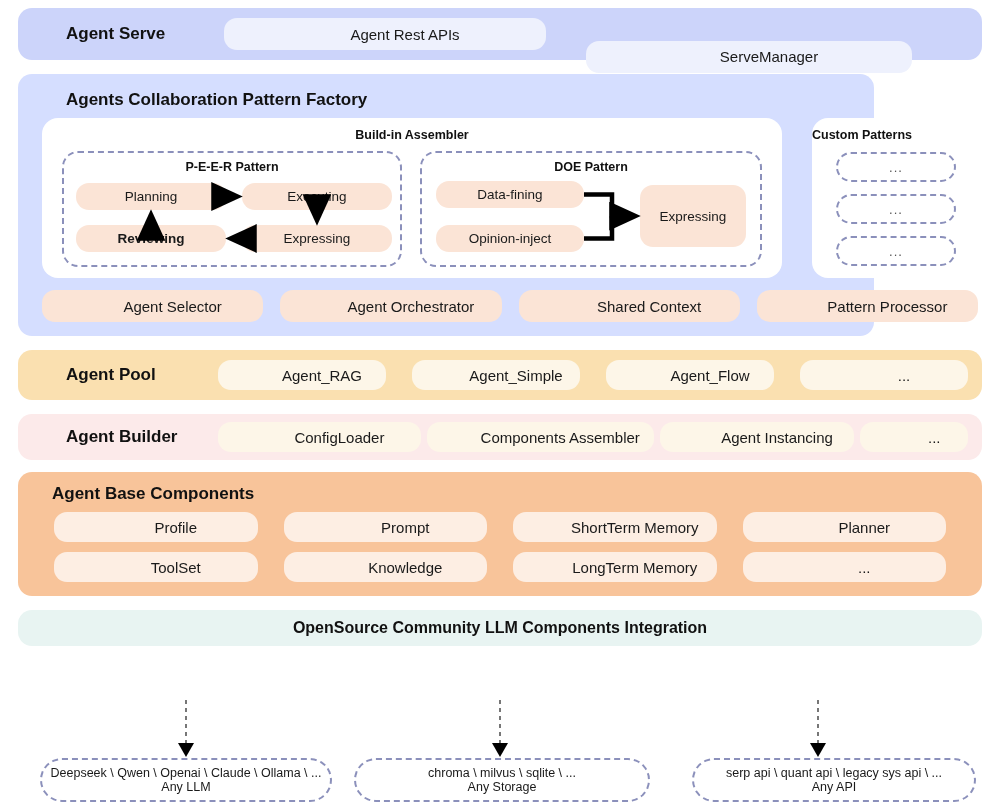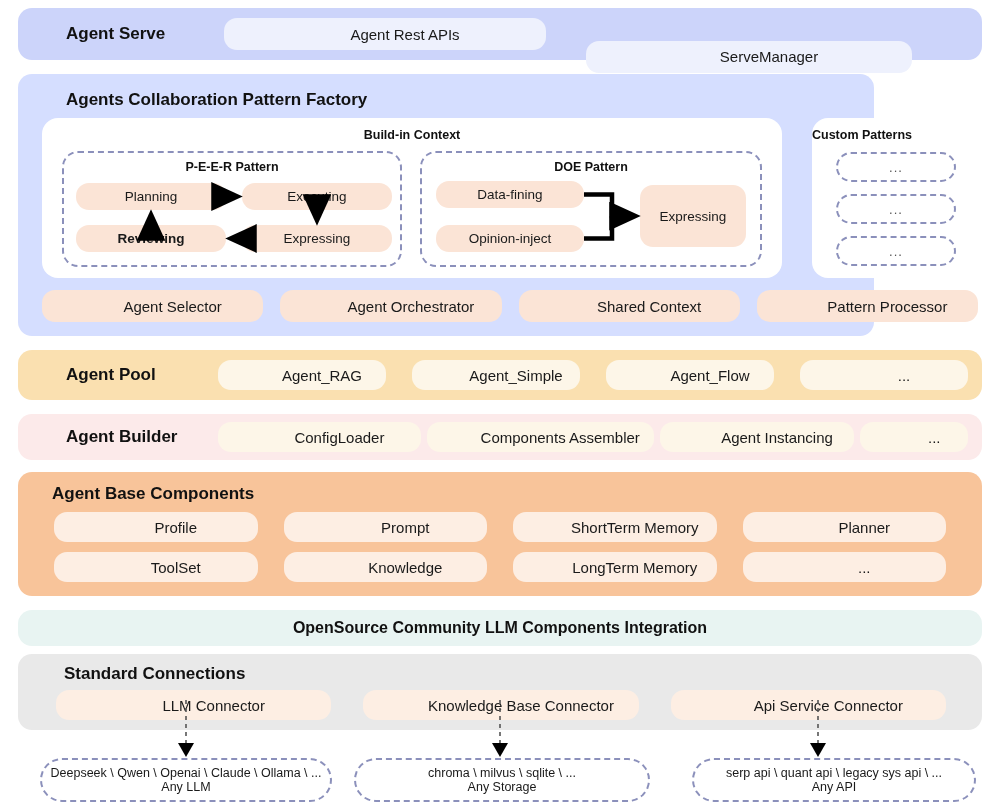--- a/index.html
+++ b/index.html
@@ -184,21 +184,21 @@
   <div class="band" id="agent-serve">
     <div class="band-title">Agent Serve</div>
     <div class="pill" id="serve-pill-0">Agent Rest APIs</div>
     <div class="pill" id="serve-pill-1">ServeManager</div>
   </div>
 
   <div class="band" id="pattern-factory">
     <div class="band-title">Agents Collaboration Pattern Factory</div>
 
     <div id="builtin-card">
-      <div id="builtin-title">Build-in Context</div>
+      <div id="builtin-title">Build-in Assembler</div>
 
       <div class="pattern-box" id="peer-box">
         <div class="pattern-title">P-E-E-R Pattern</div>
         <div class="node" id="peer-n0">Planning</div>
         <div class="node" id="peer-n1">Executing</div>
         <div class="node" id="peer-n2">Reviewing</div>
         <div class="node" id="peer-n3">Expressing</div>
         <svg class="arrow-svg" width="340" height="116">
           <defs>
             <marker id="ah" markerWidth="7" markerHeight="7" refX="5.5" refY="3.2" orient="auto">
@@ -276,28 +276,20 @@
       <div class="pill">Knowledge</div>
       <div class="pill">LongTerm Memory</div>
       <div class="pill">...</div>
     </div>
   </div>
 
   <div class="band" id="opensource">
     <div class="band-title">OpenSource Community LLM Components Integration</div>
   </div>
 
-  <div class="band" id="standard-connections">
-    <div class="band-title">Standard Connections</div>
-    <div id="sc-row">
-      <div class="pill">LLM Connector</div>
-      <div class="pill">Knowledge Base Connector</div>
-      <div class="pill">Api Service Connector</div>
-    </div>
-  </div>
 
   <svg id="connectors">
     <g stroke="#555" stroke-width="1.6" stroke-dasharray="4 4" fill="none">
       <line x1="186" y1="700" x2="186" y2="744"></line>
       <line x1="500" y1="700" x2="500" y2="744"></line>
       <line x1="818" y1="700" x2="818" y2="744"></line>
     </g>
     <g fill="#000">
       <path d="M178,743 L194,743 L186,757 z"></path>
       <path d="M492,743 L508,743 L500,757 z"></path>

